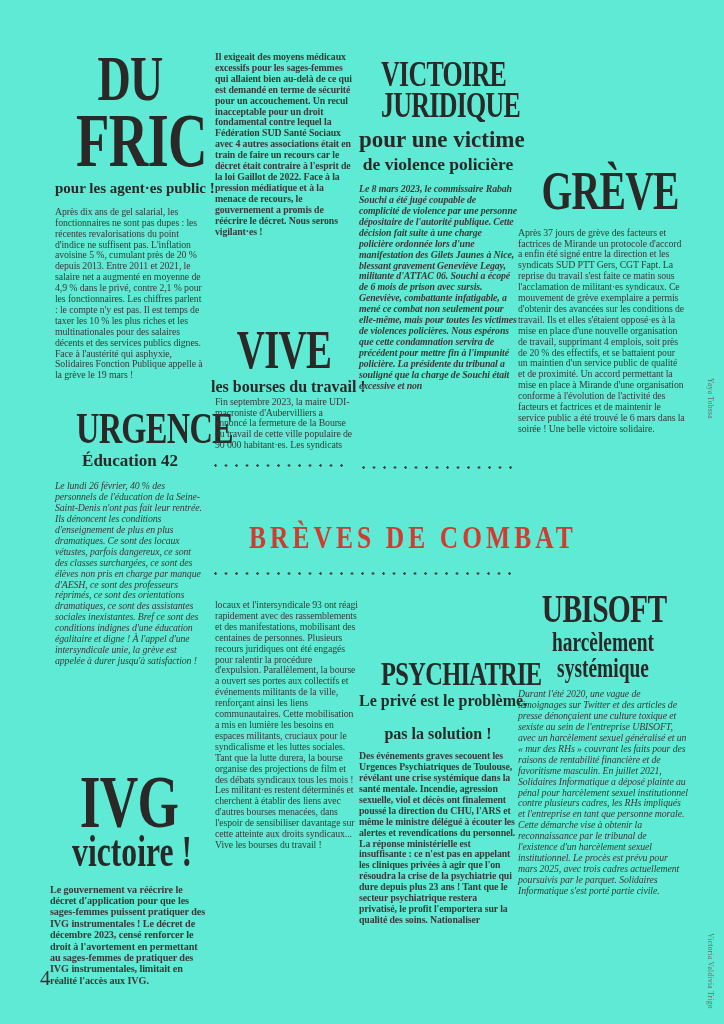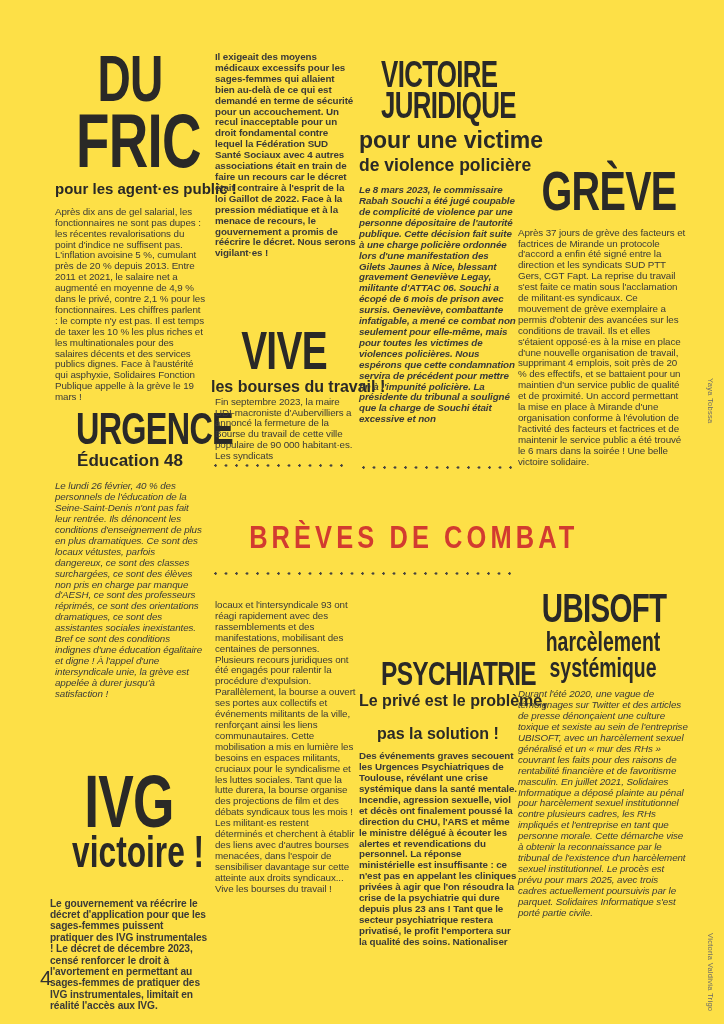--- a/index.html
+++ b/index.html
@@ -1,22 +1,22 @@
 <!DOCTYPE html>
 <html><head>
 <meta charset="utf-8">
 <style>
   html,body{margin:0;padding:0;background:#e8e8e6;}
   .page{
     position:relative;
     width:724px;height:1024px;
     margin:0 auto;
-    background:#fde047;
+    background:#5eead4;
     overflow:hidden;
-    font-family:Liberation Sans, sans-serif;
+    font-family:Liberation Serif, serif;
     color:#3b3a38;
   }
   .art{position:absolute;}
   .body{
     font-size:9.8px;
     line-height:10.9px;
     letter-spacing:-0.1px;
     color:#3b3a38;
     text-align:left;
   }
@@ -77,28 +77,28 @@
 
   <div class="art" style="left:55px;top:50px;width:150px;">
     <span class="mega" style="font-size:64px;">DU</span>
     <span class="mega" style="font-size:76px;margin-top:-3px;">FRIC</span>
     <span class="sub" style="font-size:15px;margin-top:4px;">pour les agent·es public !</span>
     <div class="body" style="margin-top:10px;">Après dix ans de gel salarial, les fonctionnaires ne sont pas dupes : les récentes revalorisations du point d'indice ne suffisent pas. L'inflation avoisine 5 %, cumulant près de 20 % depuis 2013. Entre 2011 et 2021, le salaire net a augmenté en moyenne de 4,9 % dans le privé, contre 2,1 % pour les fonctionnaires. Les chiffres parlent : le compte n'y est pas. Il est temps de taxer les 10 % les plus riches et les multinationales pour des salaires décents et des services publics dignes. Face à l'austérité qui asphyxie, Solidaires Fonction Publique appelle à la grève le 19 mars !</div>
   </div>
 
   <div class="art" style="left:55px;top:408px;width:150px;">
     <span class="mega" style="font-size:45px;">URGENCE</span>
-    <span class="sub" style="font-size:17px;margin-top:2px;">Éducation 48</span>
+    <span class="sub" style="font-size:17px;margin-top:2px;">Éducation 42</span>
     <div class="body i" style="margin-top:10px;">Le lundi 26 février, 40 % des personnels de l'éducation de la Seine-Saint-Denis n'ont pas fait leur rentrée. Ils dénoncent les conditions d'enseignement de plus en plus dramatiques. Ce sont des locaux vétustes, parfois dangereux, ce sont des classes surchargées, ce sont des élèves non pris en charge par manque d'AESH, ce sont des professeurs réprimés, ce sont des orientations dramatiques, ce sont des assistantes sociales inexistantes. Bref ce sont des conditions indignes d'une éducation égalitaire et digne ! À l'appel d'une intersyndicale unie, la grève est appelée à durer jusqu'à satisfaction !</div>
   </div>
 
   <div class="art" style="left:50px;top:768px;width:158px;">
     <span class="mega" style="font-size:74px;">IVG</span>
     <span class="mega" style="font-size:44px;margin-top:-4px;letter-spacing:0;">victoire !</span>
-    <div class="body b" style="margin-top:25px;font-size:10.2px;line-height:11.4px;">Le gouvernement va réécrire le décret d'application pour que les sages-femmes puissent pratiquer des IVG instrumentales ! Le décret de décembre 2023, censé renforcer le droit à l'avortement en permettant au sages-femmes de pratiquer des IVG instrumentales, limitait en réalité l'accès aux IVG.</div>
+    <div class="body b" style="margin-top:11px;font-size:10.2px;line-height:11.4px;">Le gouvernement va réécrire le décret d'application pour que les sages-femmes puissent pratiquer des IVG instrumentales ! Le décret de décembre 2023, censé renforcer le droit à l'avortement en permettant au sages-femmes de pratiquer des IVG instrumentales, limitait en réalité l'accès aux IVG.</div>
   </div>
 
   <div class="pagenum" style="left:40px;top:966px;">4</div>
 
   <div class="art" style="left:215px;top:52px;width:141px;">
     <div class="body b">Il exigeait des moyens médicaux excessifs pour les sages-femmes qui allaient bien au-delà de ce qui est demandé en terme de sécurité pour un accouchement. Un recul inacceptable pour un droit fondamental contre lequel la Fédération SUD Santé Sociaux avec 4 autres associations était en train de faire un recours car le décret était contraire à l'esprit de la loi Gaillot de 2022. Face à la pression médiatique et à la menace de recours, le gouvernement a promis de réécrire le décret. Nous serons vigilant·es !</div>
   </div>
 
   <div class="art" style="left:211px;top:326px;width:146px;">
     <span class="mega" style="font-size:54px;">VIVE</span>

